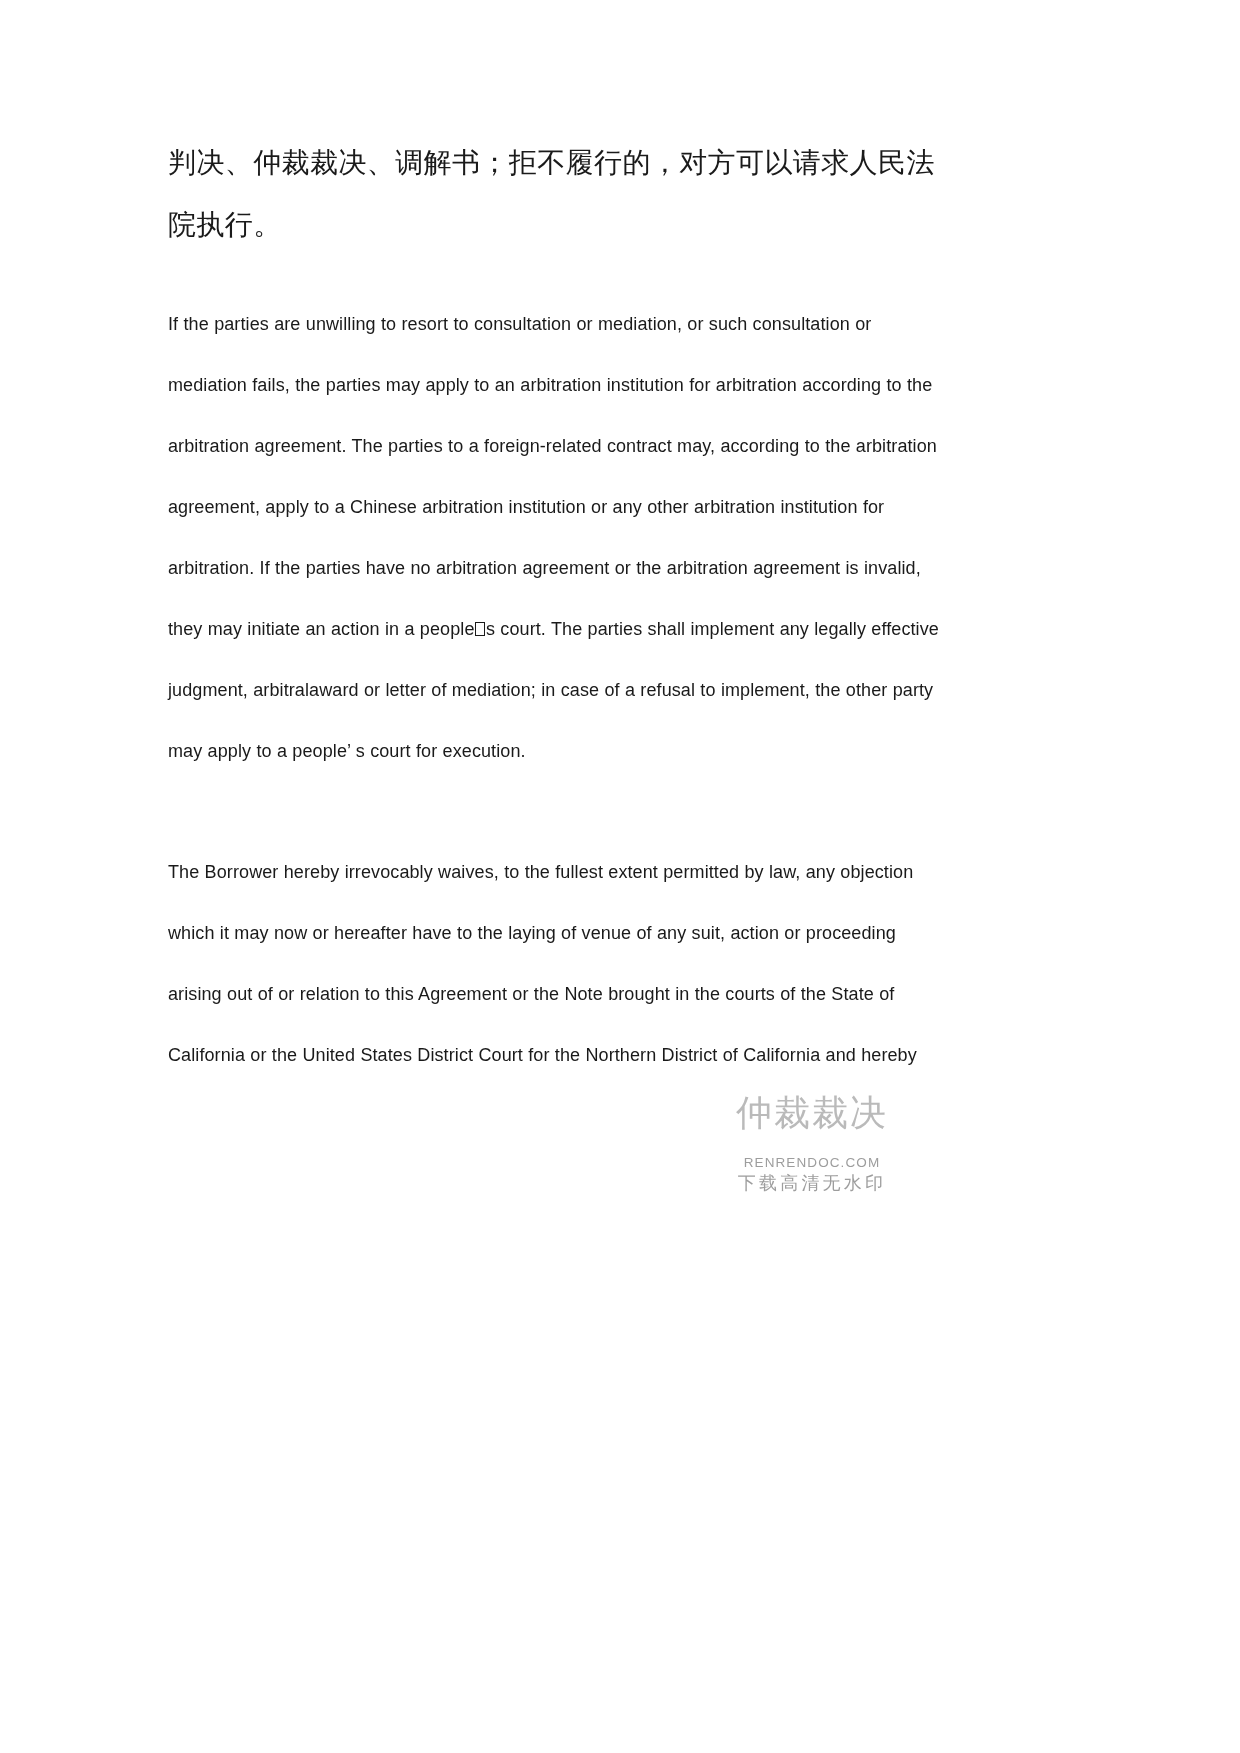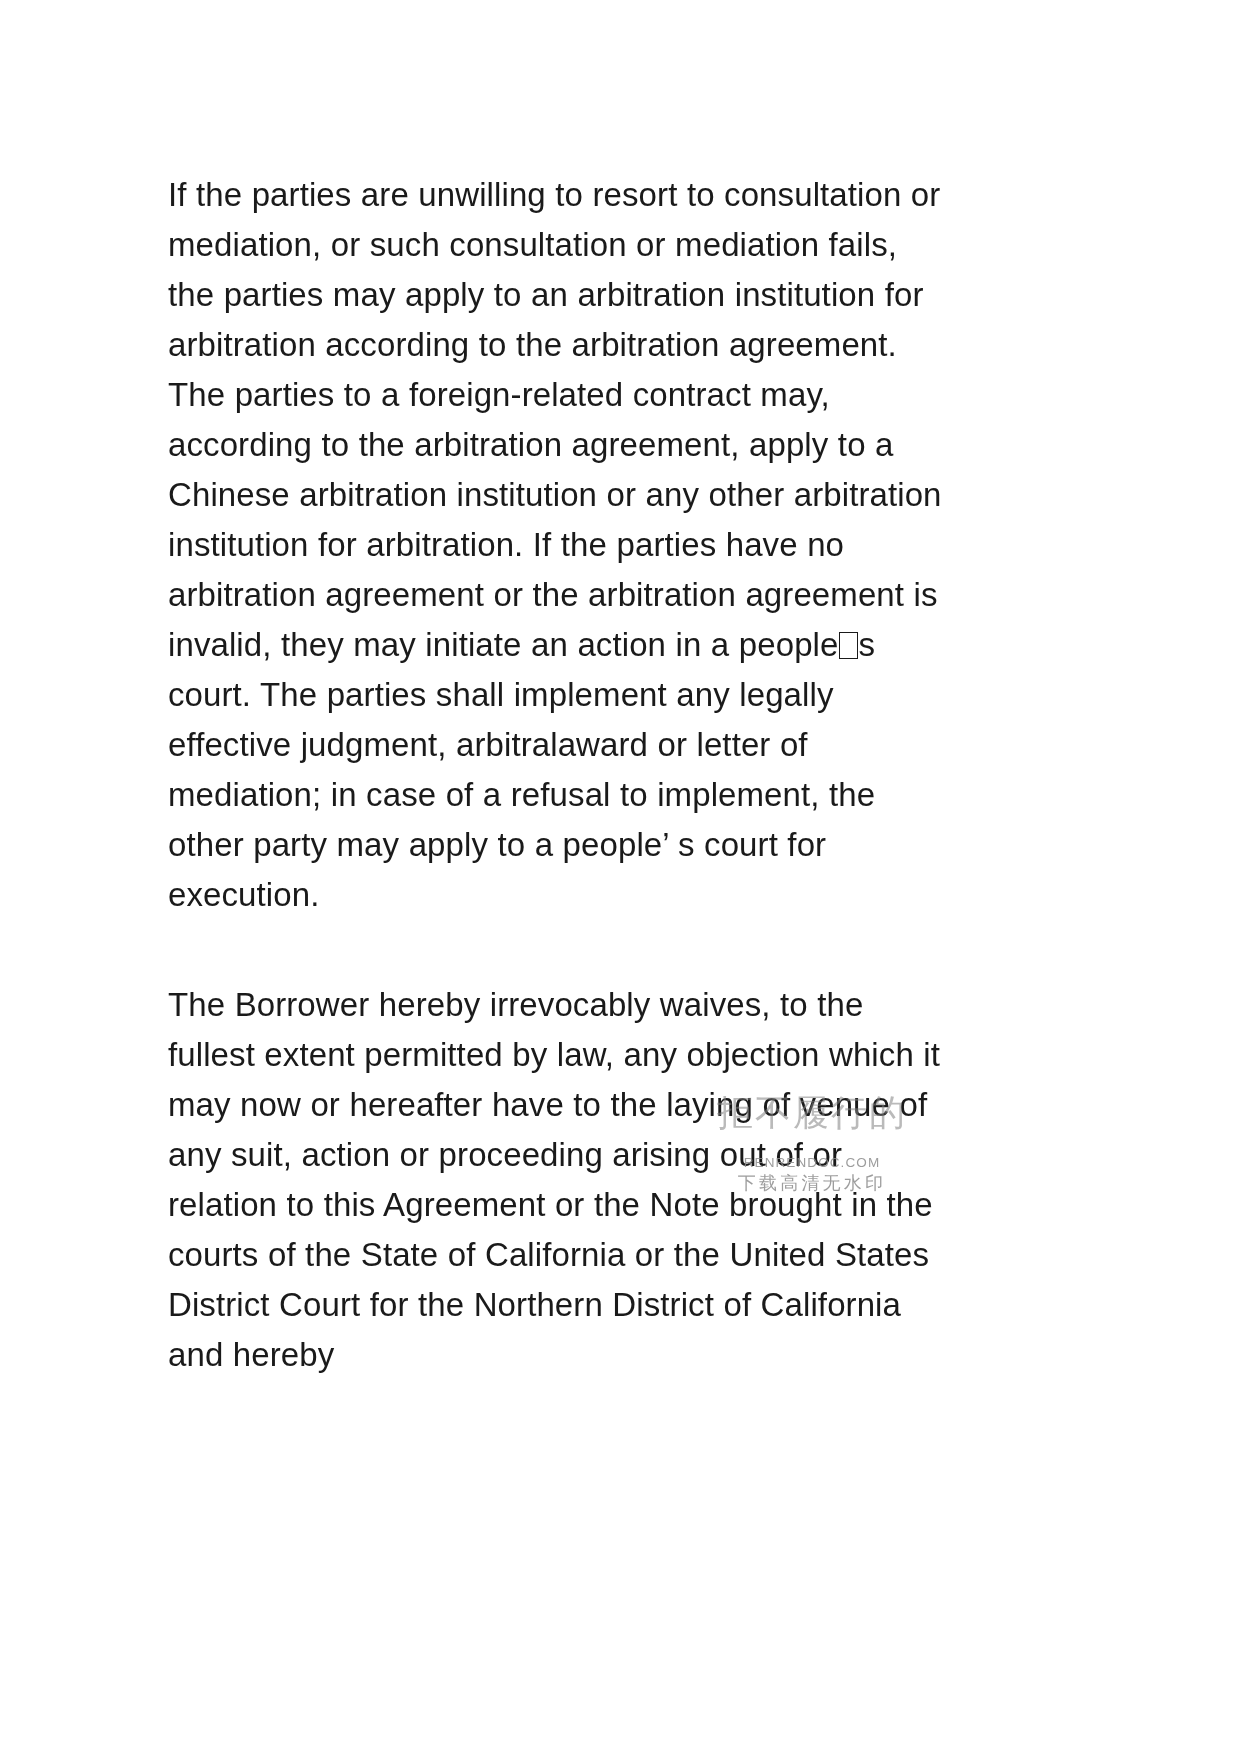--- a/index.html
+++ b/index.html
@@ -21,22 +21,22 @@
     box-sizing: border-box;
   }
   .content {
     position: absolute;
     left: 168px;
     top: 132px;
     width: 782px;
   }
   .para {
     margin: 0 0 0 0;
-    font-size: 33px;
-    line-height: 50px;
+    font-size: 18px;
+    line-height: 61px;
     letter-spacing: 0.1px;
     color: #1a1a1a;
     text-align: left;
     word-spacing: 0.2px;
   }
   .para-cn {
     font-size: 28px;
     line-height: 62px;
     letter-spacing: 0.4px;
   }
@@ -95,33 +95,34 @@
   }
   .text-block { position: relative; z-index: 1; }
 </style>
 </head>
 <body>
 
 <div class="page">
 
   <div class="content">
 
+    <p class="para para-cn text-block">判决、仲裁裁决、调解书；拒不履行的，对方可以请求人民法院执行。</p>
 
     <div class="gap-lg"></div>
 
     <p class="para text-block"><span>If the parties are unwilling to resort to consultation or mediation, or such consultation or mediation fails, the parties may apply to an arbitration institution for arbitration according to the arbitration agreement. The parties to a foreign-related contract may, according to the arbitration agreement, apply to a Chinese arbitration institution or any other arbitration institution for arbitration. If the parties have no arbitration agreement or the arbitration agreement is invalid, they may initiate an action in a people</span><span class="tofu"></span><span>s court. The parties shall implement any legally effective judgment, arbitralaward or letter of mediation; in case of a refusal to implement, the other party may apply to a people’ s court for execution.</span></p>
 
     <div class="gap-md"></div>
 
 
     <div class="gap-md"></div>
 
     <p class="para text-block">The Borrower hereby irrevocably waives, to the fullest extent permitted by law, any objection which it may now or hereafter have to the laying of venue of any suit, action or proceeding arising out of or relation to this Agreement or the Note brought in the courts of the State of California or the United States District Court for the Northern District of California and hereby</p>
 
   </div>
 
   <div class="watermark">
-    <div class="wm-main">拒不履行的</div>
+    <div class="wm-main">仲裁裁决</div>
     <div class="wm-sub">RENRENDOC.COM</div>
     <div class="wm-sub2">下载高清无水印</div>
   </div>
 
 </div>
 
 </body></html>

